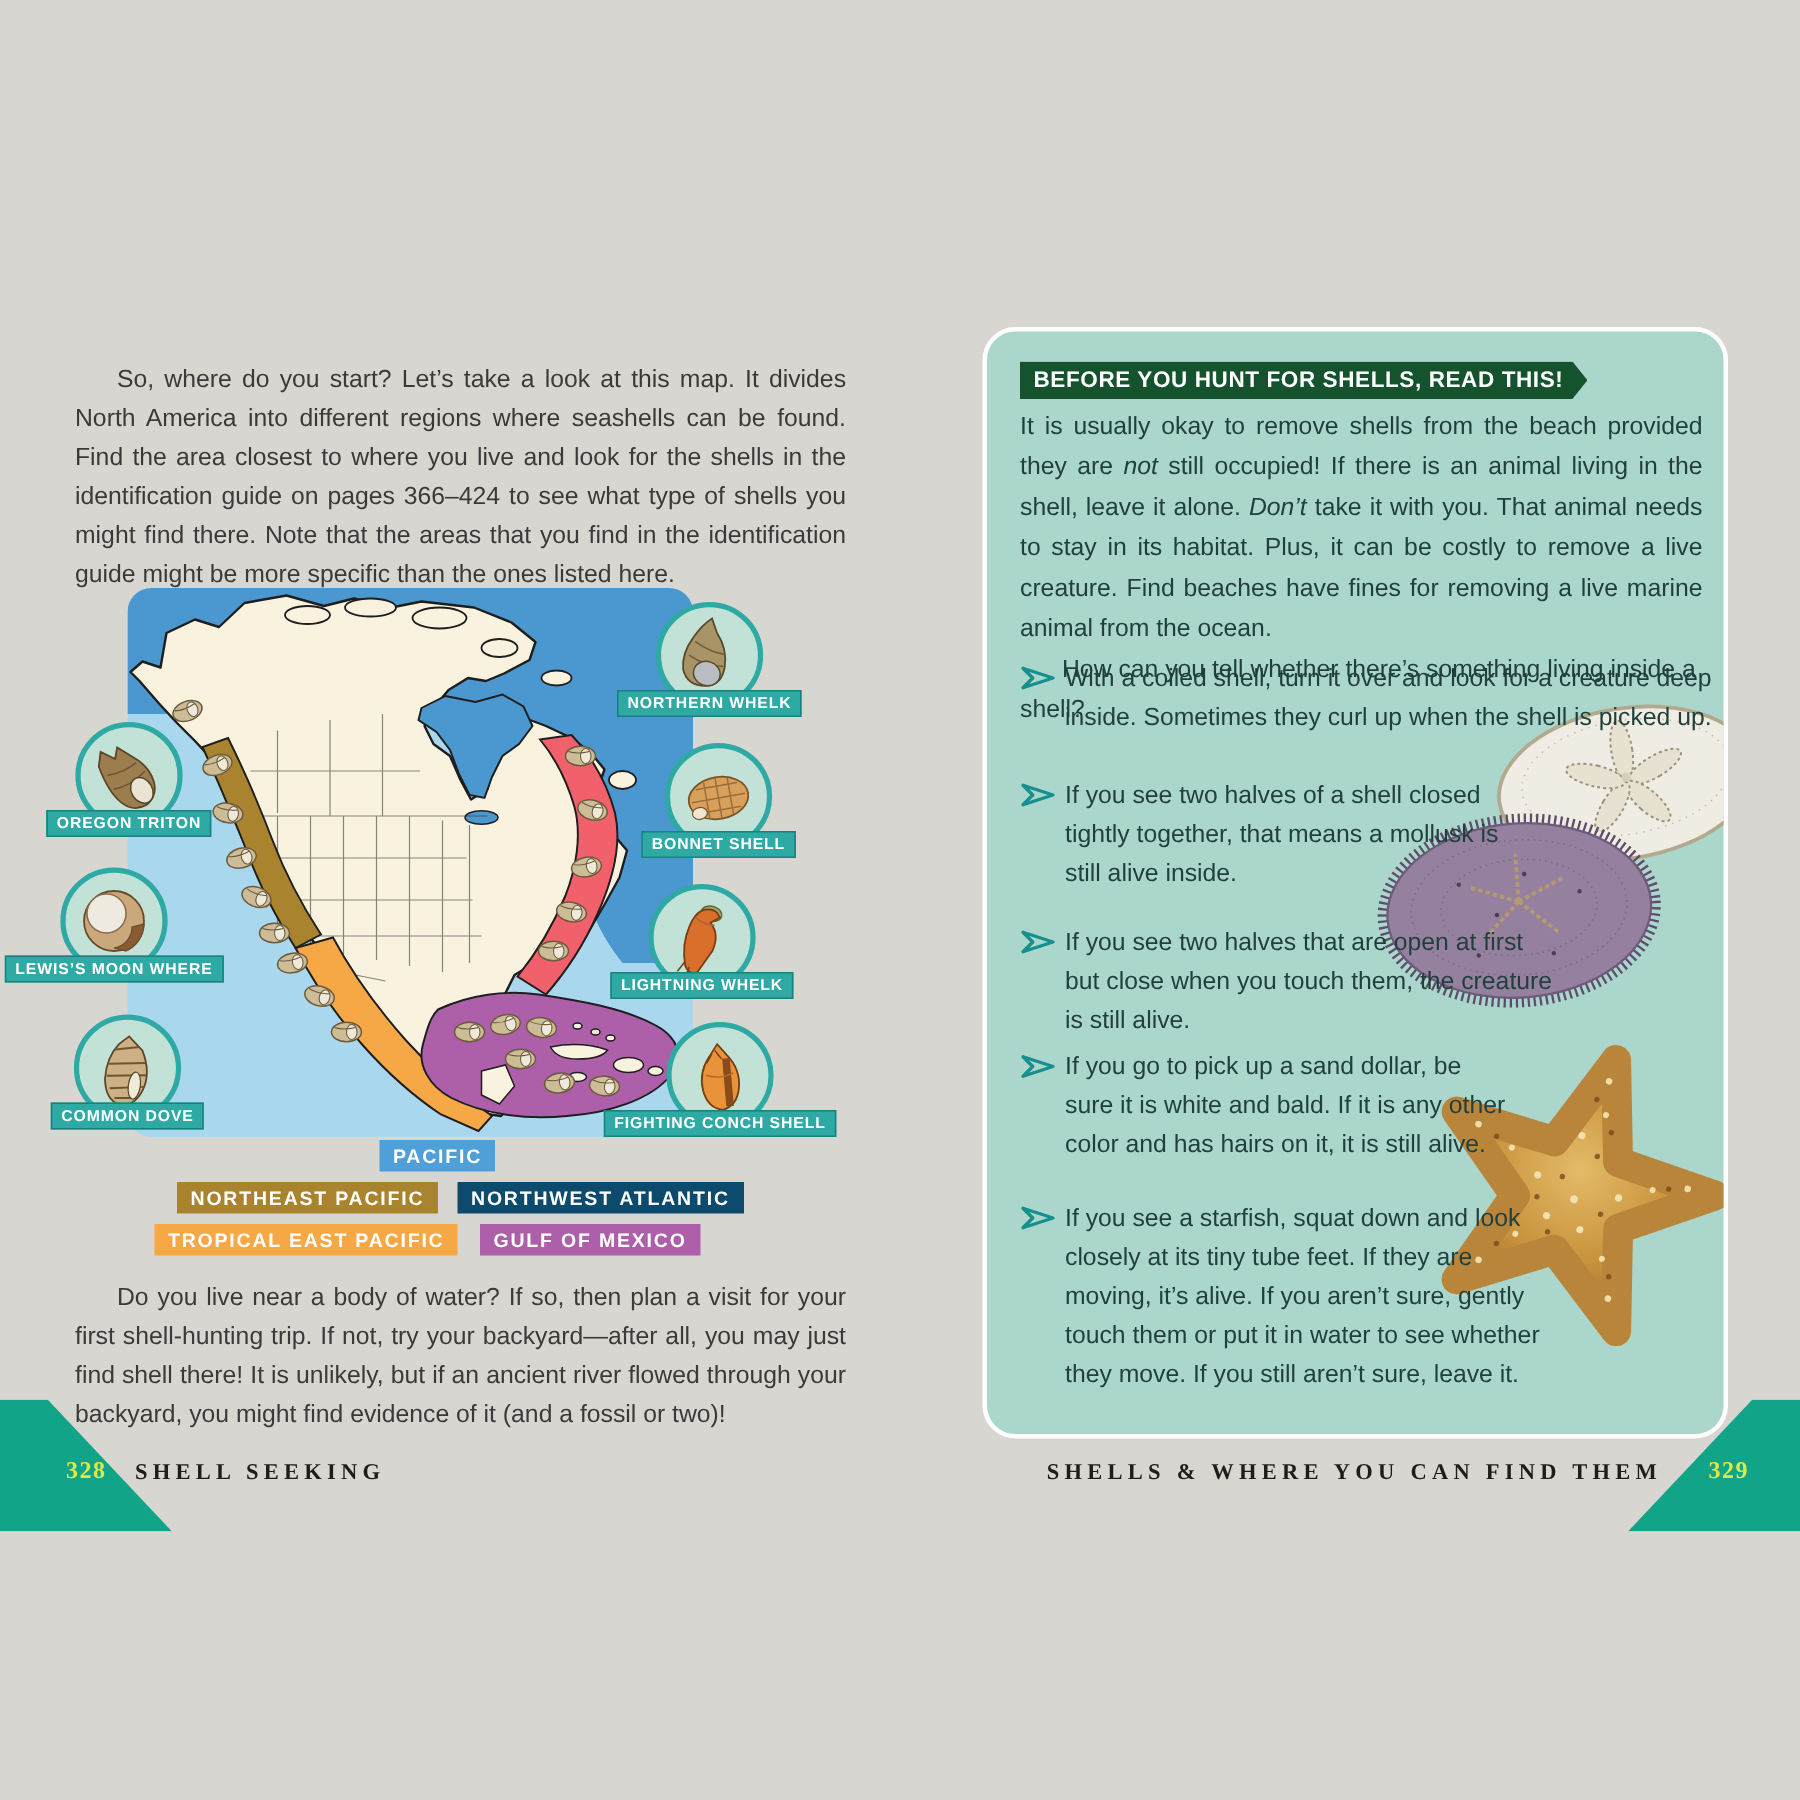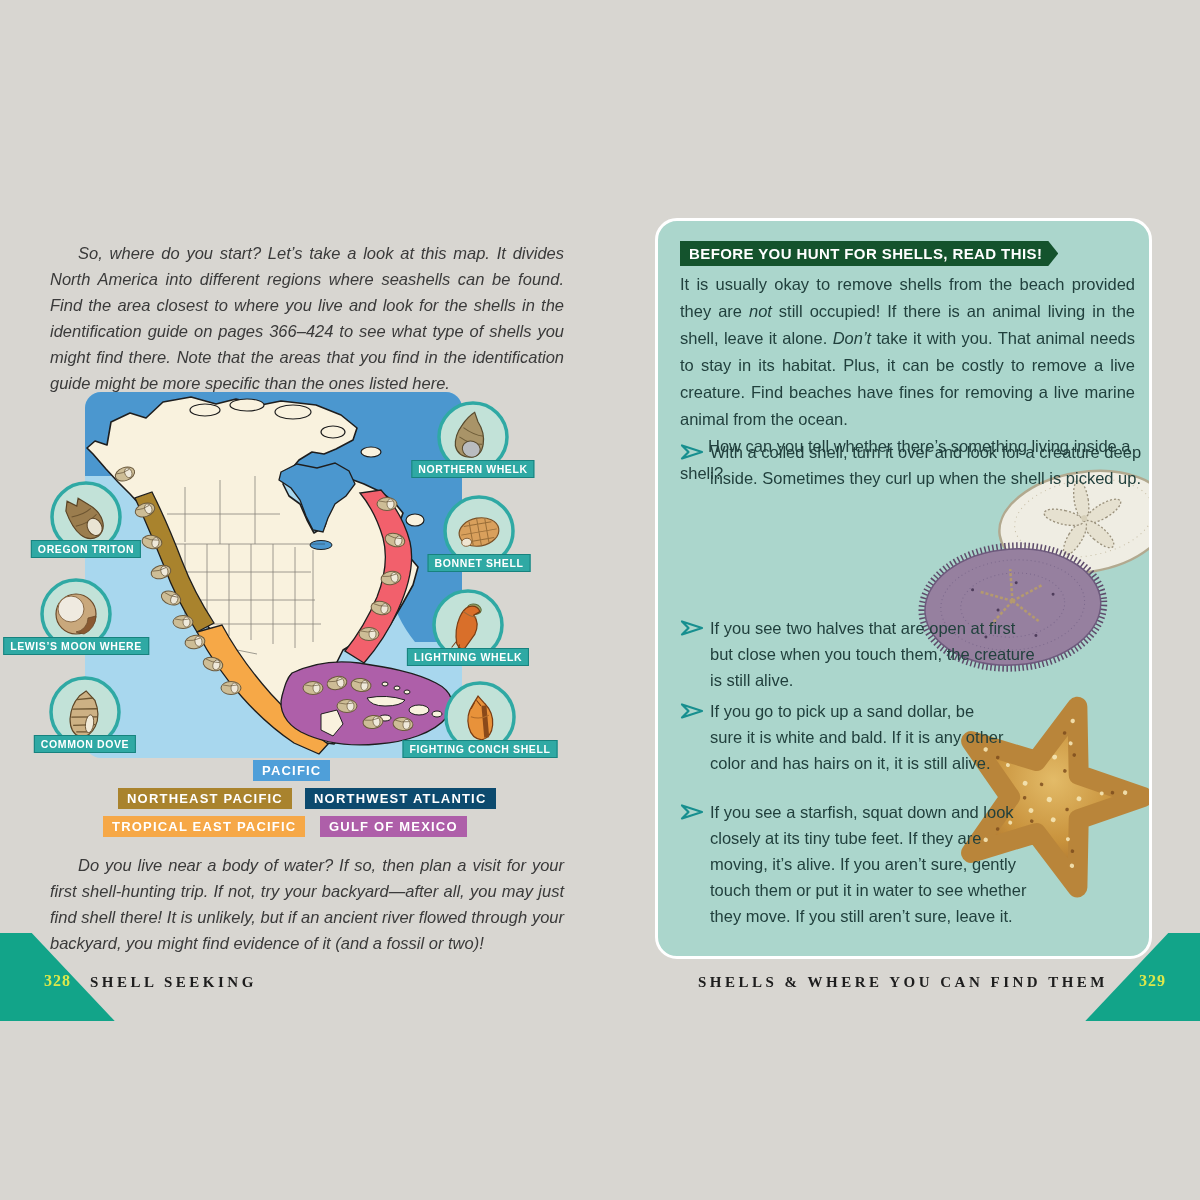--- a/index.html
+++ b/index.html
@@ -1,21 +1,21 @@
 <!DOCTYPE html>
 <html><head>
 <meta charset="utf-8">
 <style>
   html,body{margin:0;padding:0;}
   body{width:1200px;height:1200px;background:#d8d6d1;position:relative;overflow:hidden;
        font-family:"Liberation Sans",sans-serif;}
   .abs{position:absolute;}
 
   
-  .para{font-size:16.5px;line-height:26px;color:#3a3a3a;text-align:justify;font-style:italic;}
+  .para{font-size:16.5px;line-height:26px;color:#3a3a3a;text-align:justify;}
   .para .indent{display:inline-block;width:28px;}
   #intro-para{left:50px;top:240px;width:514px;}
   #outro-para{left:50px;top:852px;width:514px;}
 
   #map-panel{left:85px;top:392px;width:377px;height:366px;}
 
   .badge{position:absolute;width:0;height:0;}
   .badge svg.bcirc{position:absolute;left:-38px;top:-38px;}
   .blabel{position:absolute;top:23px;left:0;transform:translateX(-50%);
           background:#2fa9a4;border:1.5px solid #17827e;color:#fff;
@@ -247,20 +247,26 @@
   <div class="rtext" id="callout-intro">
     <span>It is usually okay to remove shells from the beach provided they are </span><i>not</i><span> still occupied! If there is an animal living in the shell, leave it alone. </span><i>Don’t</i><span> take it with you. That animal needs to stay in its habitat. Plus, it can be costly to remove a live creature. Find beaches have fines for removing a live marine animal from the ocean.</span>
     <div id="callout-question"><span class="indent"></span><span>How can you tell whether there’s something living inside a shell?</span></div>
   </div>
 
   <div class="bullet" style="top:218px;width:448px">
     <svg width="24" height="16">
         <path d="M2,14.5 L22,8 L2,1.5 L8.5,8 Z" fill="none" stroke="#178f8f" stroke-width="2.2" stroke-linejoin="round"></path>
       </svg>
     <span>With a coiled shell, turn it over and look for a creature deep inside. Sometimes they curl up when the shell is picked up.</span>
+  </div>
+  <div class="bullet" style="top:296px;width:308px">
+    <svg width="24" height="16">
+        <path d="M2,14.5 L22,8 L2,1.5 L8.5,8 Z" fill="none" stroke="#178f8f" stroke-width="2.2" stroke-linejoin="round"></path>
+      </svg>
+    <span>If you see two halves of a shell closed tightly together, that means a mollusk is still alive inside.</span>
   </div>
   <div class="bullet" style="top:394px;width:330px">
     <svg width="24" height="16">
         <path d="M2,14.5 L22,8 L2,1.5 L8.5,8 Z" fill="none" stroke="#178f8f" stroke-width="2.2" stroke-linejoin="round"></path>
       </svg>
     <span>If you see two halves that are open at first but close when you touch them, the creature is still alive.</span>
   </div>
   <div class="bullet" style="top:477px;width:300px">
     <svg width="24" height="16">
         <path d="M2,14.5 L22,8 L2,1.5 L8.5,8 Z" fill="none" stroke="#178f8f" stroke-width="2.2" stroke-linejoin="round"></path>

